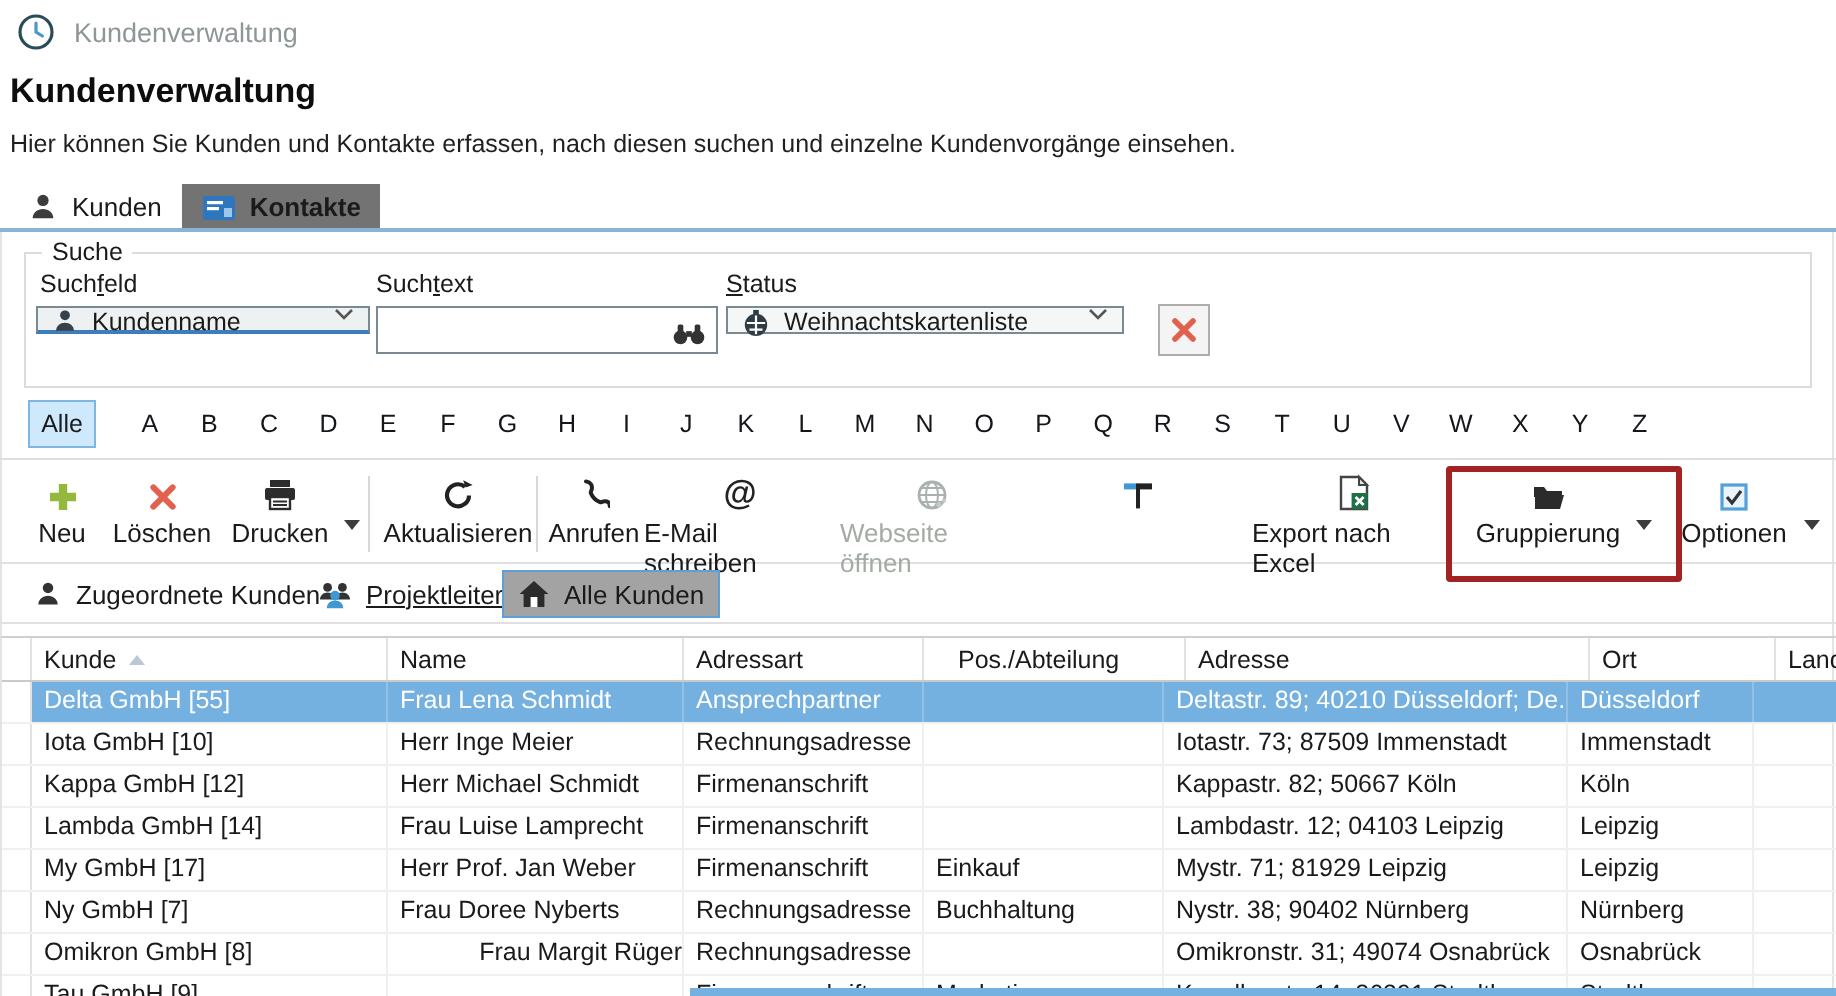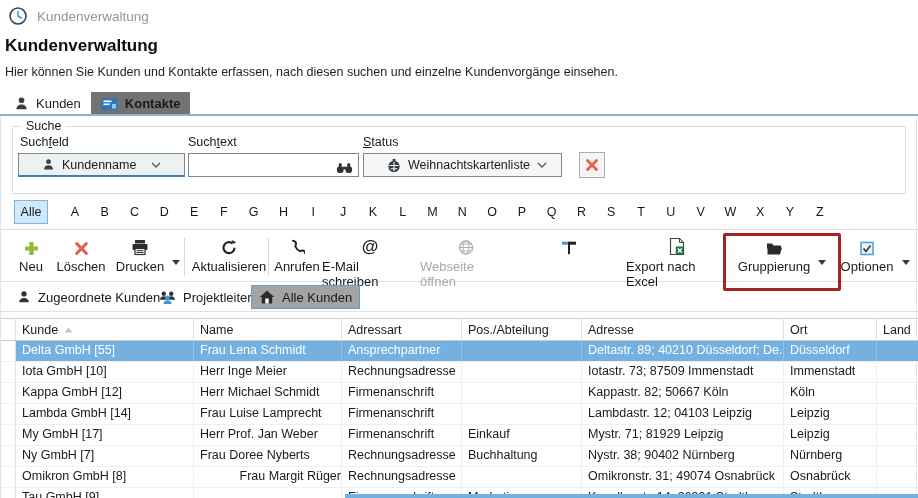--- a/index.html
+++ b/index.html
@@ -15,22 +15,22 @@
   .tabs{top:92px;left:4px;height:23px;display:flex;}
   .tab{display:flex;align-items:center;gap:7px;padding:0 10px;font-size:13px;height:23px;}
   .tab.active{background:#737373;font-weight:bold;}
   .tab-underline{top:114px;left:0;width:918px;height:2px;background:#87b3d7;}
   .panel-edge{width:1px;background:#e3e3e3;top:116px;height:382px;}
   
   .groupbox{top:126px;left:12px;width:892px;height:66px;border:1px solid #dcdcdc;}
   .legend{position:absolute;top:-8px;left:8px;background:#fff;padding:0 5px;font-size:12.5px;}
   .flabel{position:absolute;top:8px;font-size:12.5px;}
   .mn{text-decoration:underline;}
-  .combo{position:absolute;top:26px;height:24px;box-sizing:border-box;border:1px solid #7a8a93;
-         background:#eef1f2;display:flex;align-items:center;gap:7px;padding:0 23px;font-size:12.5px;}
+  .combo{position:absolute;top:26px;height:14px;box-sizing:border-box;border:1px solid #7a8a93;
+         background:#eef1f2;display:flex;align-items:flex-start;gap:7px;padding:0 7px;font-size:12.5px;}
   .combo .chev{margin-left:auto;}
   .combo.focused{border-bottom:2px solid #3d7dba;}
   .textwrap{position:absolute;top:26px;height:24px;box-sizing:border-box;border:1px solid #7a8a93;background:#fff;}
   .textwrap input{border:0;outline:0;width:140px;height:20px;margin:1px 0 0 5px;font-size:12.5px;font-family:inherit;background:transparent;}
   .textwrap .bino{position:absolute;right:5px;top:6px;}
   .clearbtn{position:absolute;top:25px;width:26px;height:26px;box-sizing:border-box;border:1px solid #adadad;
             background:#f4f4f4;display:flex;align-items:center;justify-content:center;}
   
   .alpha{top:196px;left:0;width:918px;height:33px;border-bottom:1px solid #dedede;}
   .allbtn{position:absolute;left:14px;top:4px;width:34px;height:24px;box-sizing:border-box;
@@ -309,21 +309,21 @@
 <div class="abs views">
   <div class="vbtn" style="left:10px;">
     <span style="display:flex;">
       <svg width="14" height="14" viewBox="0 0 16 16">
           <circle cx="8" cy="4.5" r="3" fill="#333"></circle>
           <path d="M2.5 14c0-3 2.5-5 5.5-5s5.5 2 5.5 5z" fill="#333"></path>
         </svg>
     </span>
     <span>Zugeordnete Kunden</span>
   </div>
-  <div class="vbtn" style="left:152px;">
+  <div class="vbtn" style="left:152px;text-decoration:underline;">
     <span style="display:flex;">
       <svg width="17" height="15" viewBox="0 0 17 14">
           <circle cx="4.8" cy="3.2" r="2.2" fill="#333"></circle>
           <path d="M1 9.3c0-2.1 1.7-3.5 3.8-3.5s3.8 1.4 3.8 3.5z" fill="#333"></path>
           <circle cx="12.2" cy="3.2" r="2.2" fill="#333"></circle>
           <path d="M8.4 9.3c0-2.1 1.7-3.5 3.8-3.5s3.8 1.4 3.8 3.5z" fill="#333"></path>
           <circle cx="8.5" cy="7.3" r="2.4" fill="#3f97d4"></circle>
           <path d="M4.4 13.6c0-2.3 1.8-3.8 4.1-3.8s4.1 1.5 4.1 3.8z" fill="#3f97d4"></path>
         </svg>
     </span>
@@ -348,21 +348,21 @@
         <svg width="9" height="6" viewBox="0 0 9 6">
           <path d="M4.5 .5L8.5 5.5H.5z" fill="#b9c8d4"></path>
         </svg>
       </div>
       <div class="hcell" style="width: 148px;">
         <span>Name</span>
       </div>
       <div class="hcell" style="width: 120px;">
         <span>Adressart</span>
       </div>
-      <div class="hcell" style="width: 120px;">
+      <div class="hcell" style="width: 120px; margin-left: 11px;">
         <span>Pos./Abteilung</span>
       </div>
       <div class="hcell" style="width: 202px;">
         <span>Adresse</span>
       </div>
       <div class="hcell" style="width: 93px;">
         <span>Ort</span>
       </div>
       <div class="hcell" style="width: 42px;">
         <span>Land</span>

